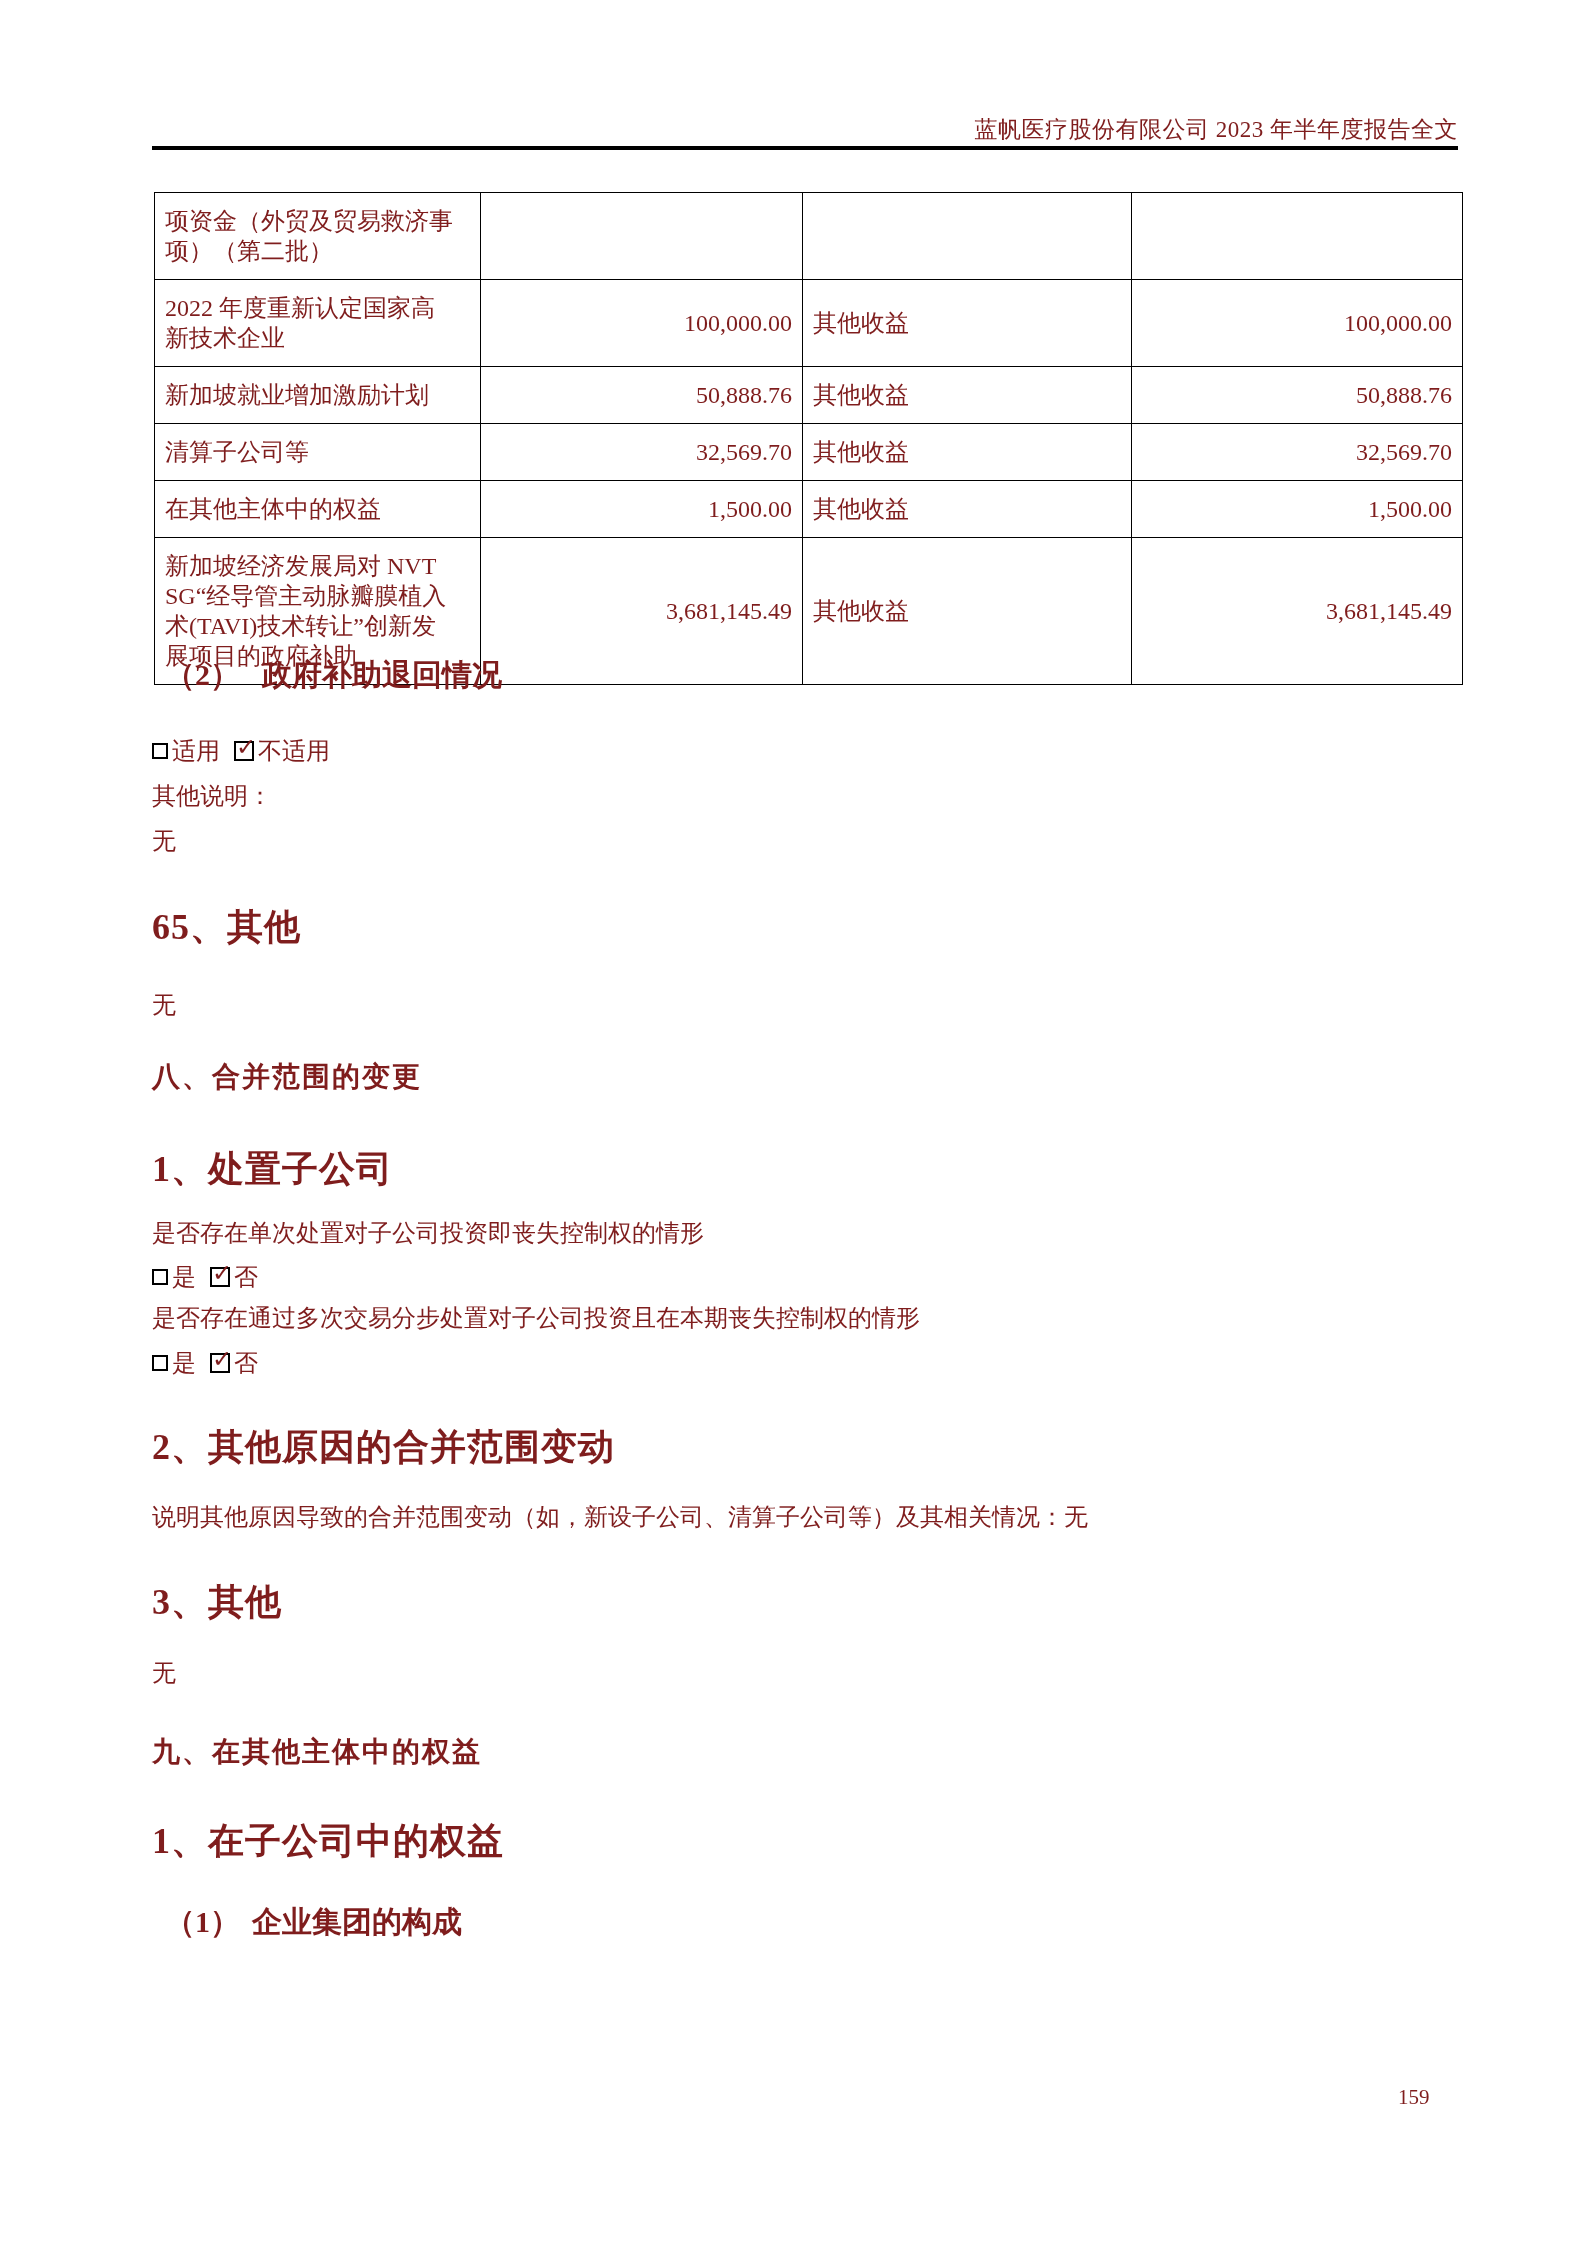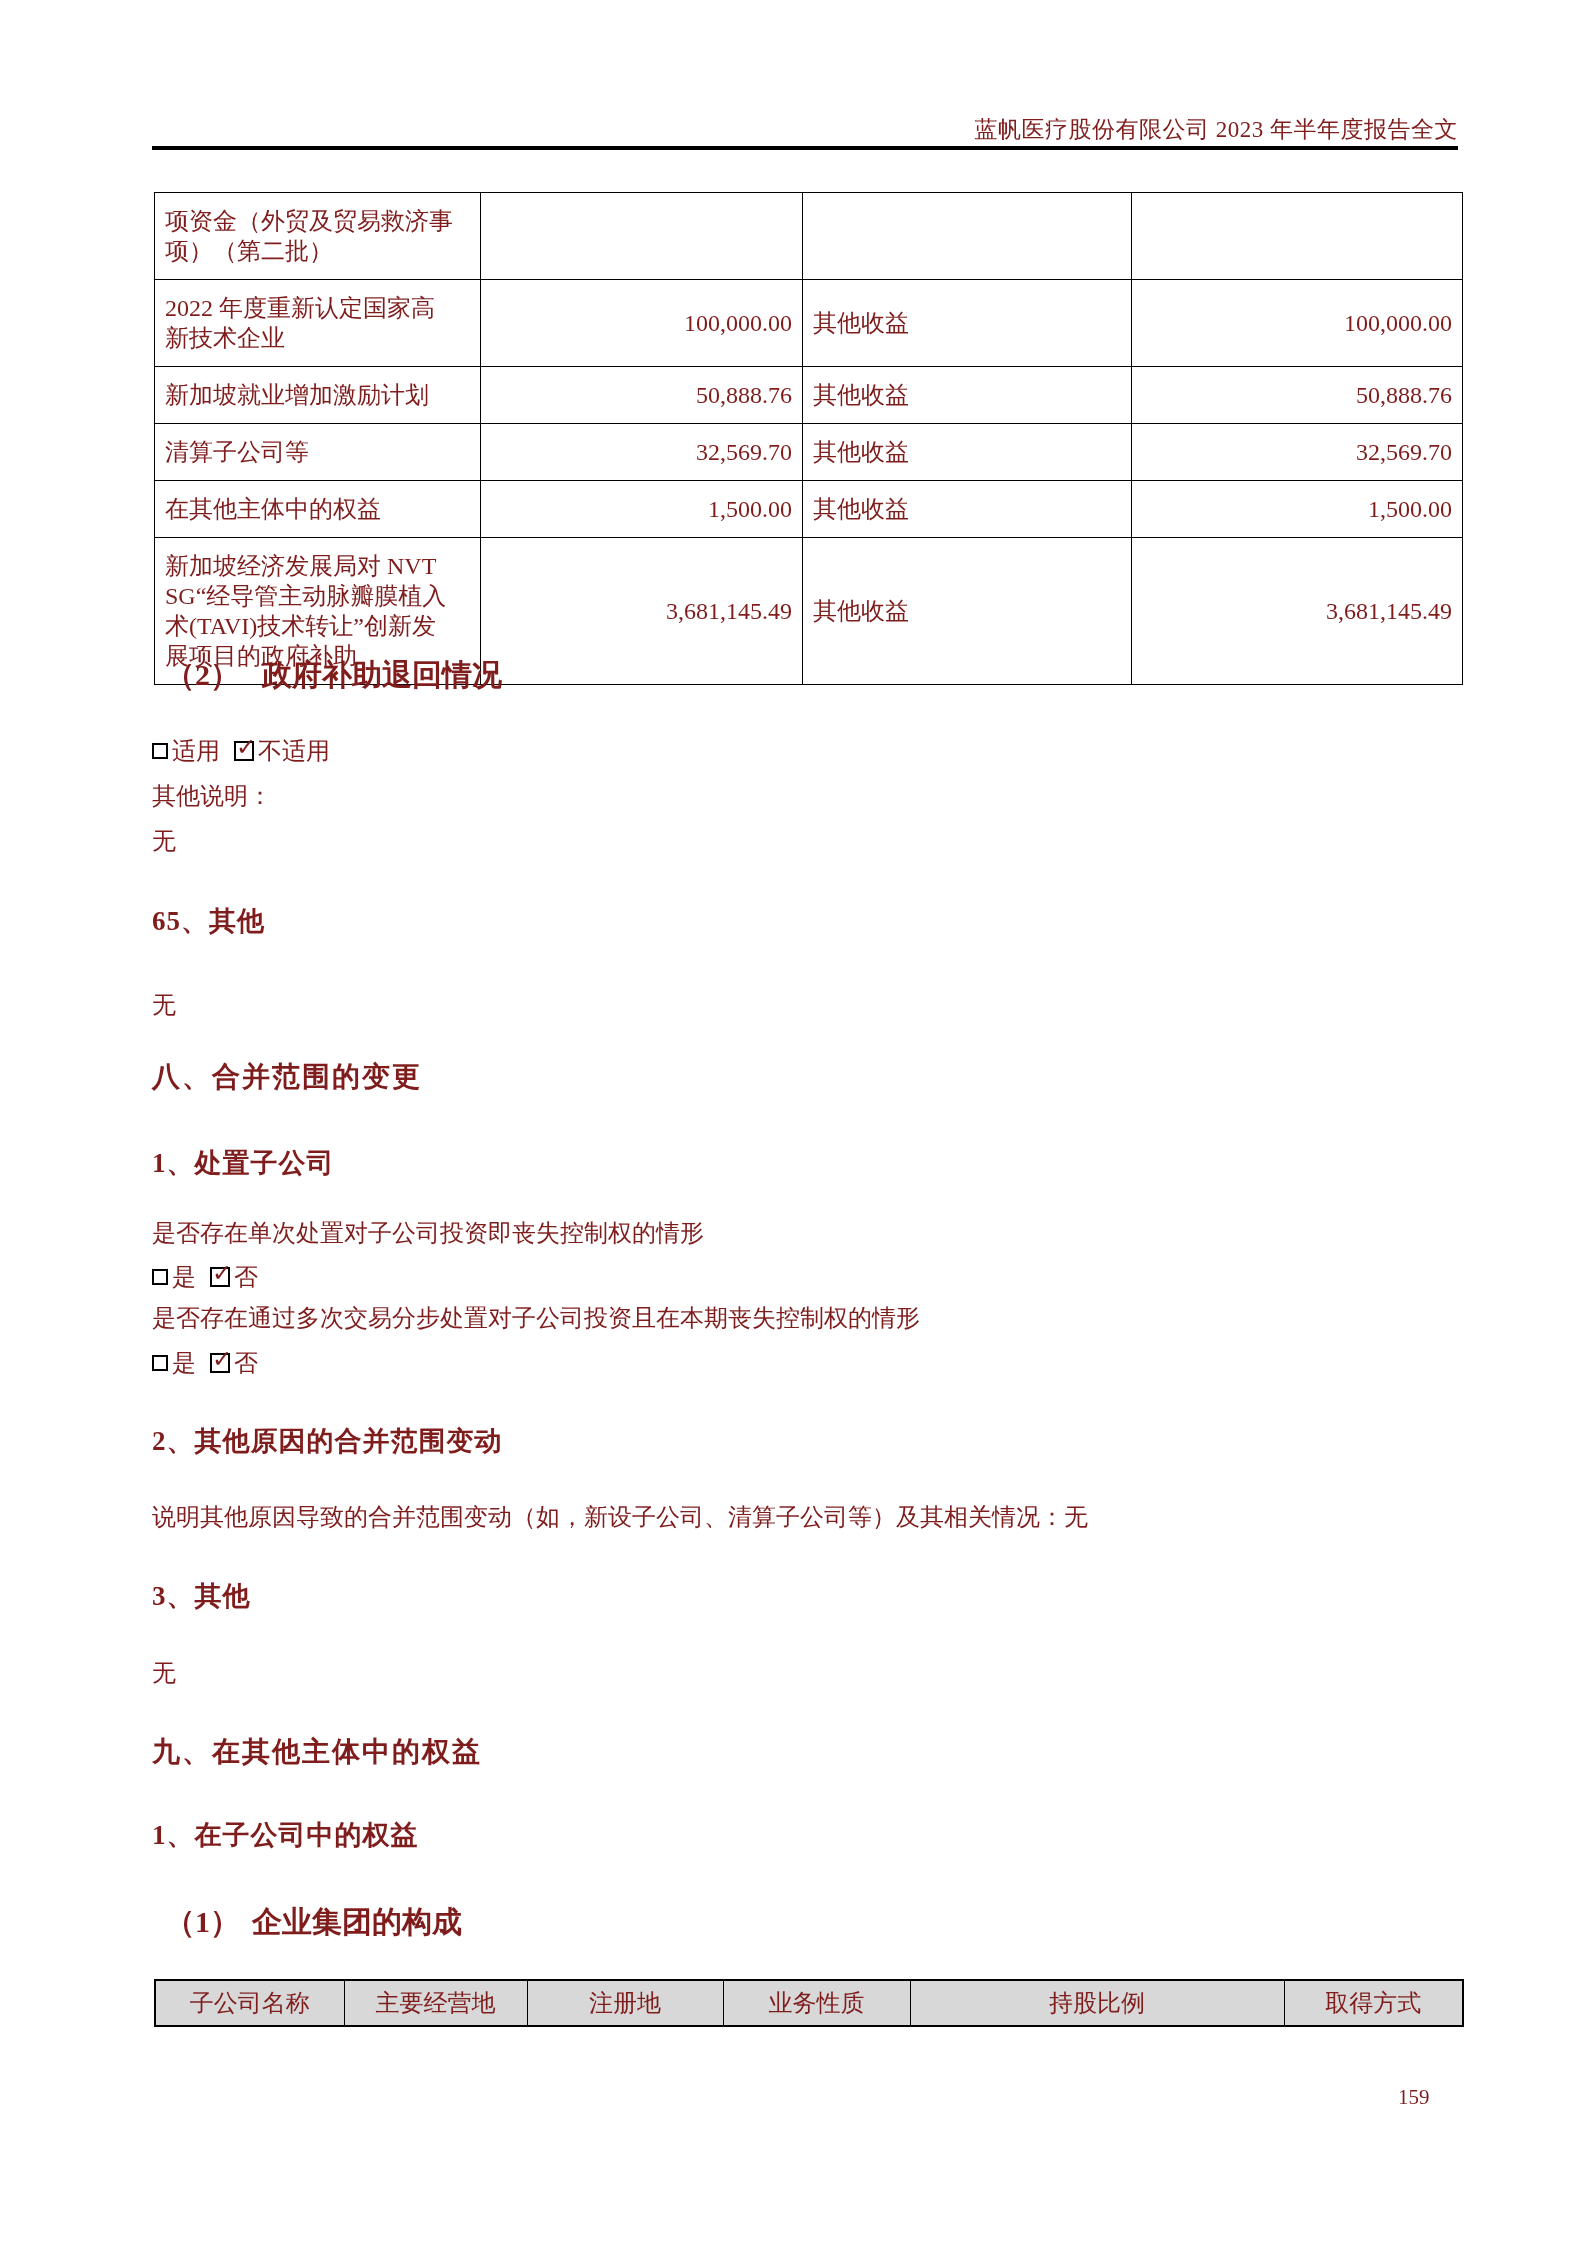--- a/index.html
+++ b/index.html
@@ -32,21 +32,21 @@
   .cell-name{white-space:pre-line;text-align:left;}
   .cell-amount{text-align:right;}
   .cell-type{text-align:left;}
 
   .company-table{top:1979px;left:154px;width:1308px;font-size:24px;border:2.5px solid #000;}
   .company-table td{border:1px solid #000;background:#d8d8d8;height:44px;text-align:center;vertical-align:middle;padding:0 4px;}
 
   
   .body-text{font-size:24px;line-height:31px;}
   .h-small{font-size:30px;font-weight:bold;}
-  .h-mid{font-size:27px;font-weight:bold;letter-spacing:1px;}
+  .h-mid{font-size:36px;font-weight:bold;letter-spacing:1px;}
   .h-big{font-size:28px;font-weight:bold;letter-spacing:2px;}
   .num-gap{display:inline-block;margin-right:22px;}
   .num-gap2{display:inline-block;margin-right:12px;}
 
   
   .cb{display:inline-block;width:12px;height:12px;border:2px solid #000;margin-right:4px;vertical-align:0px;}
   .cb-checked{display:inline-block;width:16px;height:16px;border:2px solid #000;margin:0 4px 0 14px;vertical-align:-2px;position:relative;}
   .cb-checked .tick{
     position:absolute;left:0px;top:-8px;
     font-family:"DejaVu Sans","Liberation Sans",sans-serif;
@@ -151,36 +151,16 @@
   <p class="abs body-text" style="top:1658px;left:152px;">无</p>
 
   <p class="abs h-big" style="top:1733px;left:152px;">九、在其他主体中的权益</p>
 
   <p class="abs h-mid" style="top:1817px;left:152px;">1、在子公司中的权益</p>
 
   <p class="abs h-small" style="top:1902px;left:165px;">
     <span class="num-gap2">（1）</span><span>企业集团的构成</span>
   </p>
 
-  <table class="abs company-table">
-    <colgroup>
-      <col style="width:189px">
-        <col style="width:183px">
-        <col style="width:196px">
-        <col style="width:187px">
-        <col style="width:374px">
-        <col style="width:179px">
-    </colgroup>
-    <tbody>
-      <tr>
-        <td>子公司名称</td>
-        <td>主要经营地</td>
-        <td>注册地</td>
-        <td>业务性质</td>
-        <td>持股比例</td>
-        <td>取得方式</td>
-      </tr>
-    </tbody>
-  </table>
 
   <p class="abs page-number" style="top:2085px;left:1398px;">159</p>
 
 </div>
 
 </body></html>

